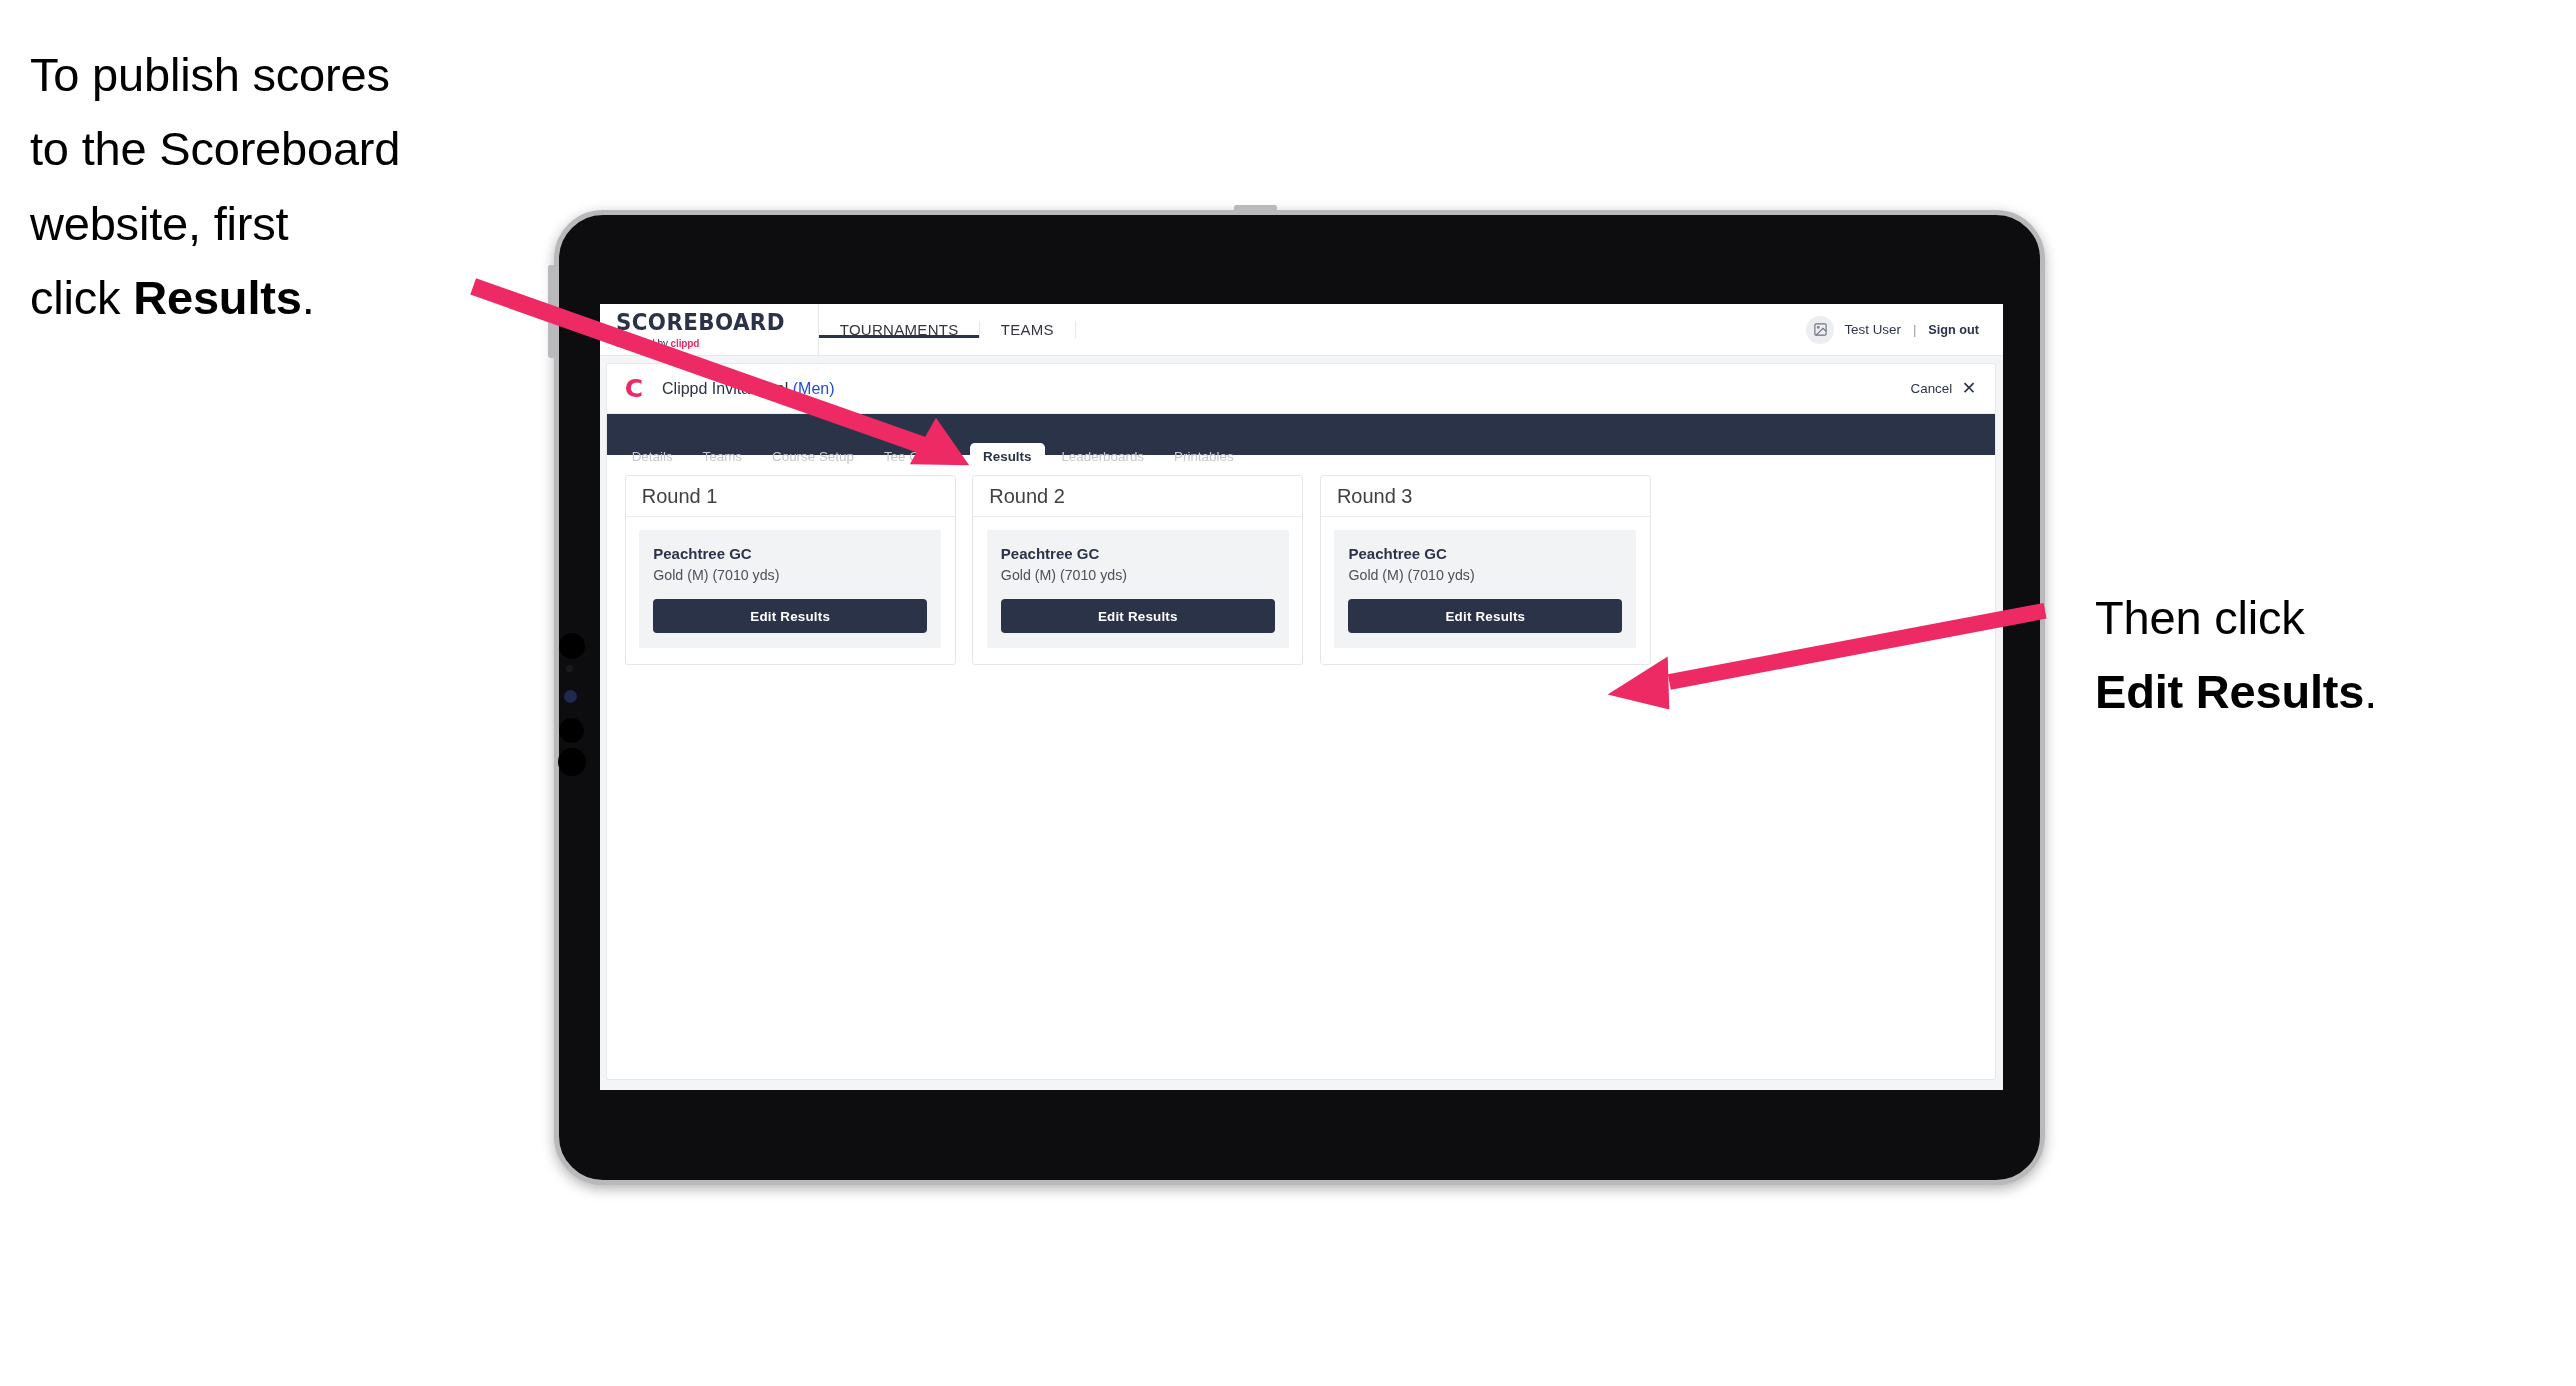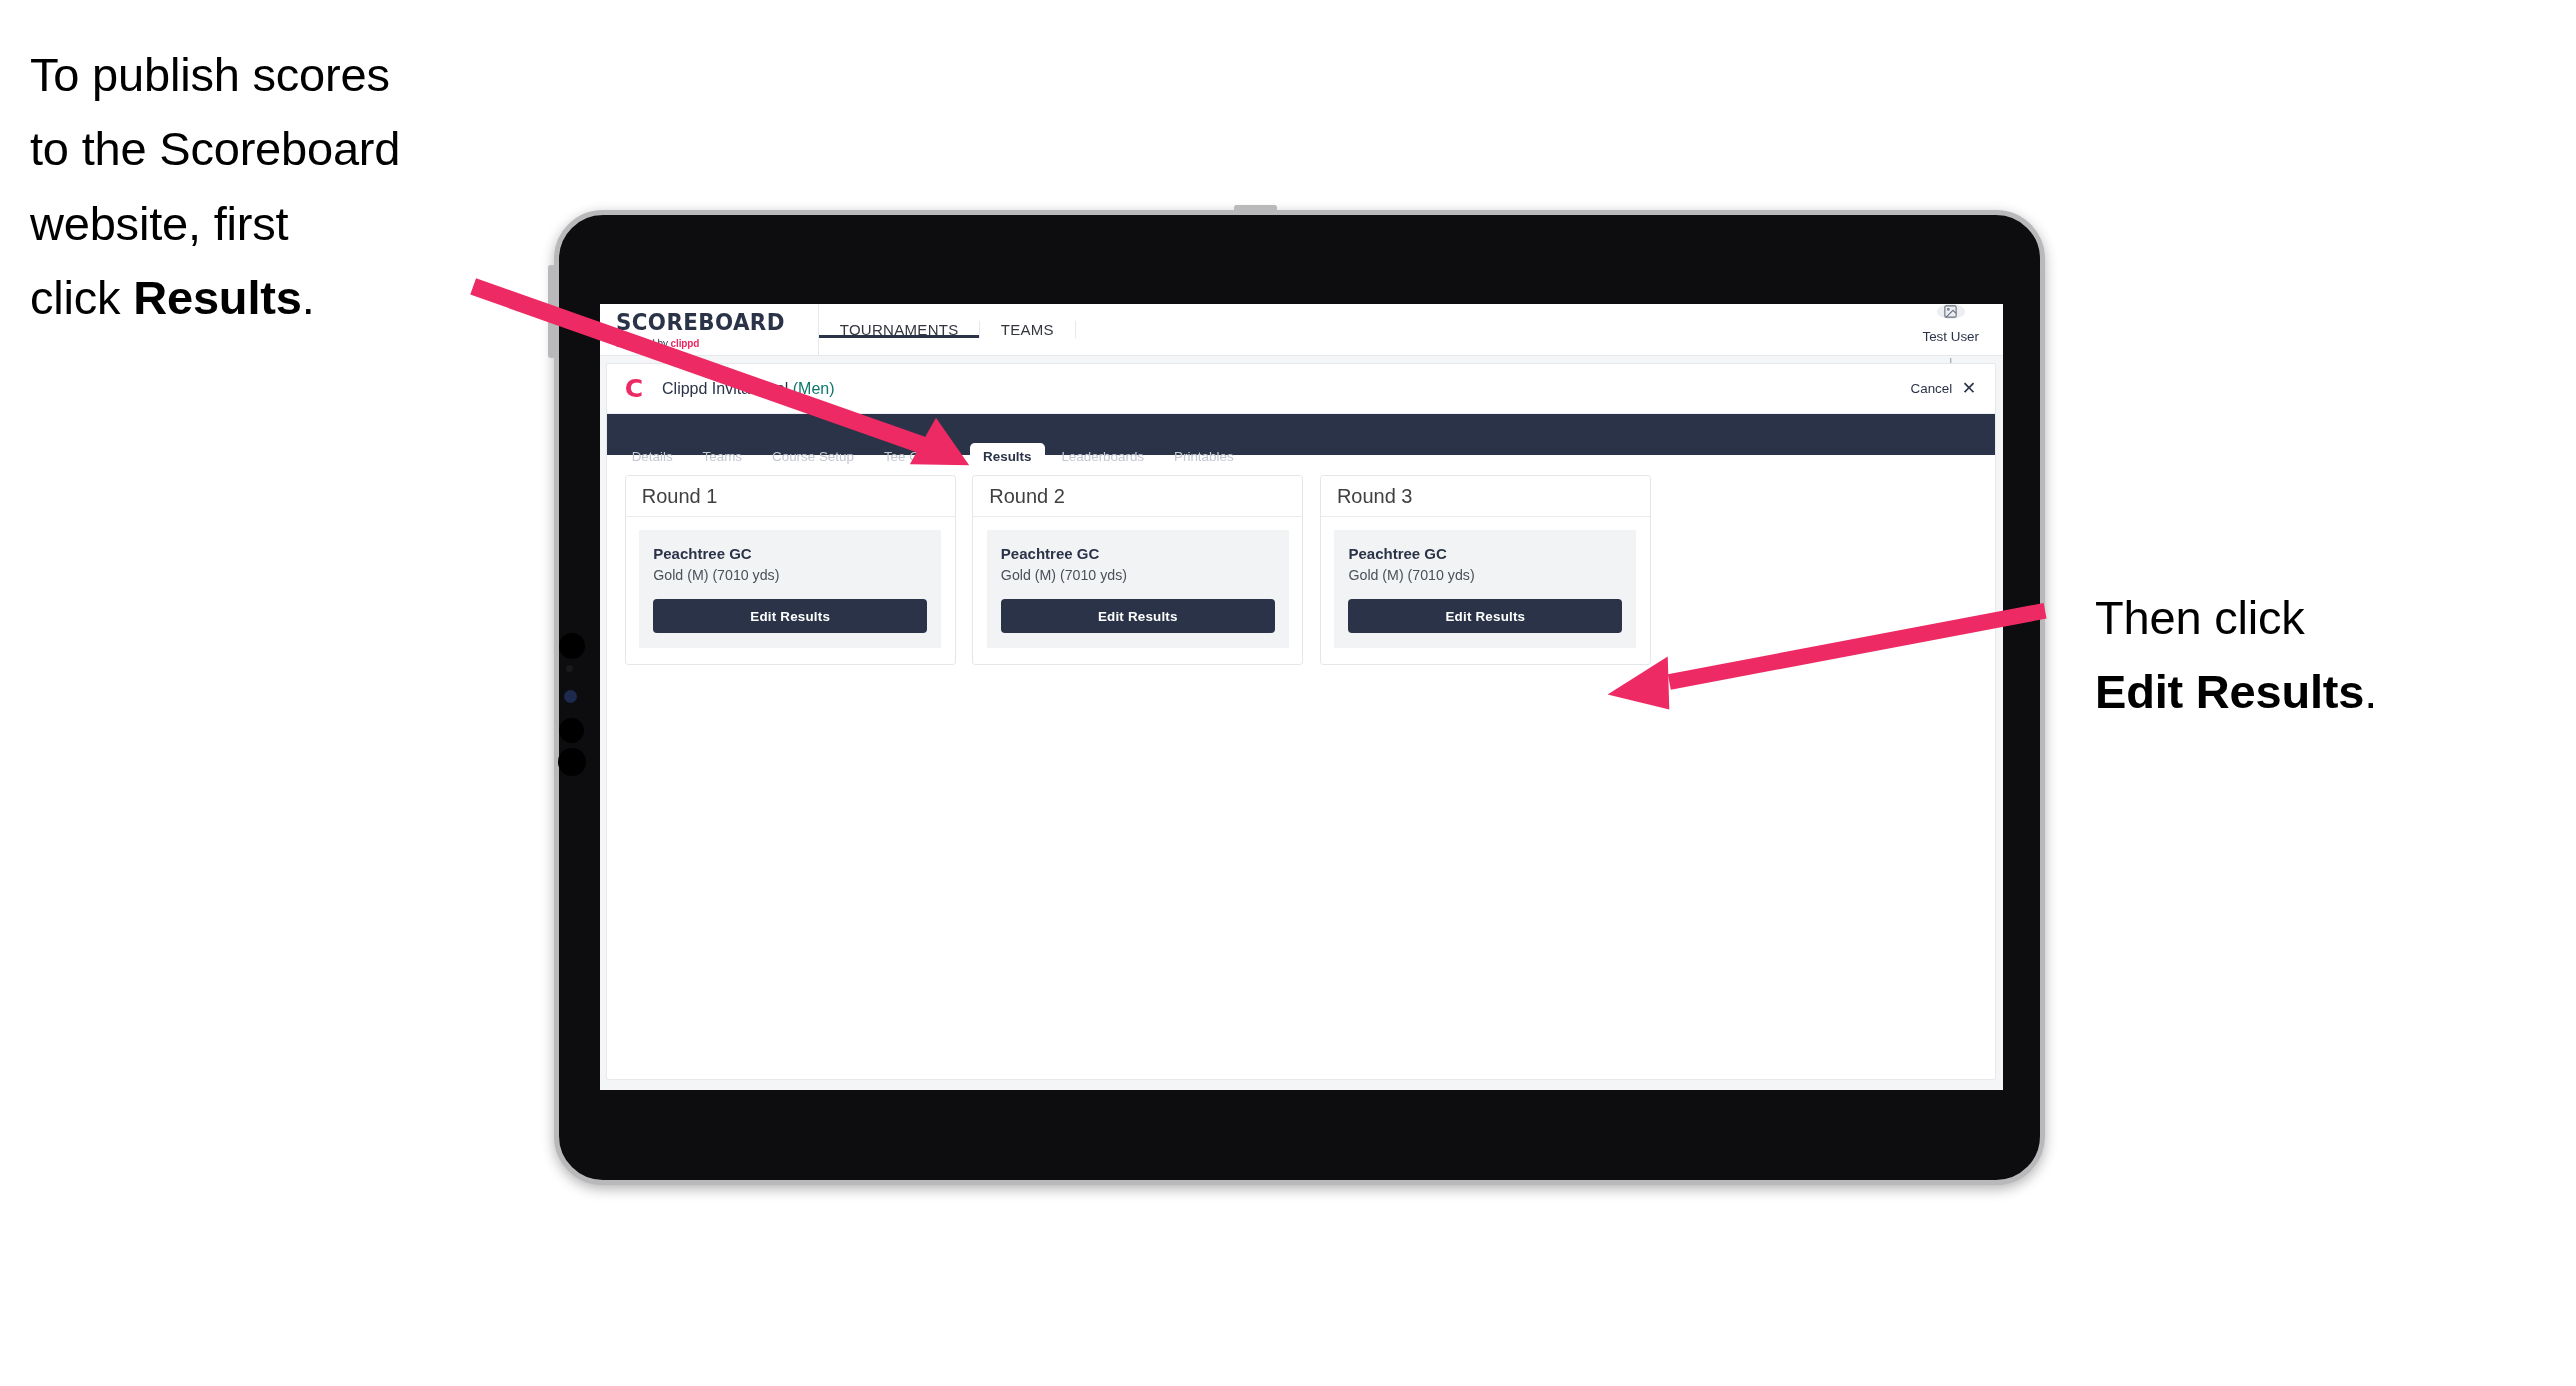--- a/index.html
+++ b/index.html
@@ -113,21 +113,20 @@
   .top-nav-item.active::after {
     content: "";
     position: absolute; left: 0; right: 0; bottom: 0;
     height: 3.2px; background: #2b3348;
   }
 
   .top-right {
     margin-left: auto;
     display: flex; align-items: center; gap: 10.3px;
     padding-right: 24px;
-    flex-direction: column;
   }
   .avatar {
     width: 28px; height: 28px; border-radius: 50%;
     background: #eceef1;
     display: flex; align-items: center; justify-content: center;
     color: #6b7280;
   }
   .user-name { font-size: 13.4px; color: #2b3348; }
   .sep-pipe { font-size: 13.4px; color: #9aa0aa; margin: 0 1.6px; }
   .signout { font-size: 12.7px; color: #2b3348; font-weight: 600; cursor: pointer; }
@@ -148,21 +147,21 @@
     display: flex; align-items: center;
     padding: 0 19px 0 17.4px;
     border-bottom: 0.8px solid #eceef1;
   }
   .c-logo {
     font-size: 25px; font-weight: 800; color: #ED2A63;
     line-height: 1; margin-right: 19px;
     font-family: "DejaVu Sans", sans-serif;
   }
   .crumb-title { font-size: 16px; color: #2b3348; }
-  .crumb-title .muted { color: #0f766e; }
+  .crumb-title .muted { color: #1d4ed8; }
   .cancel-btn {
     margin-left: auto;
     display: flex; align-items: center; gap: 9.5px;
     font-size: 13.4px; color: #2b3348;
     cursor: pointer;
   }
   .x-glyph { font-size: 17.4px; line-height: 1; color: #2b3348; }
 
   
   .tab-bar {

